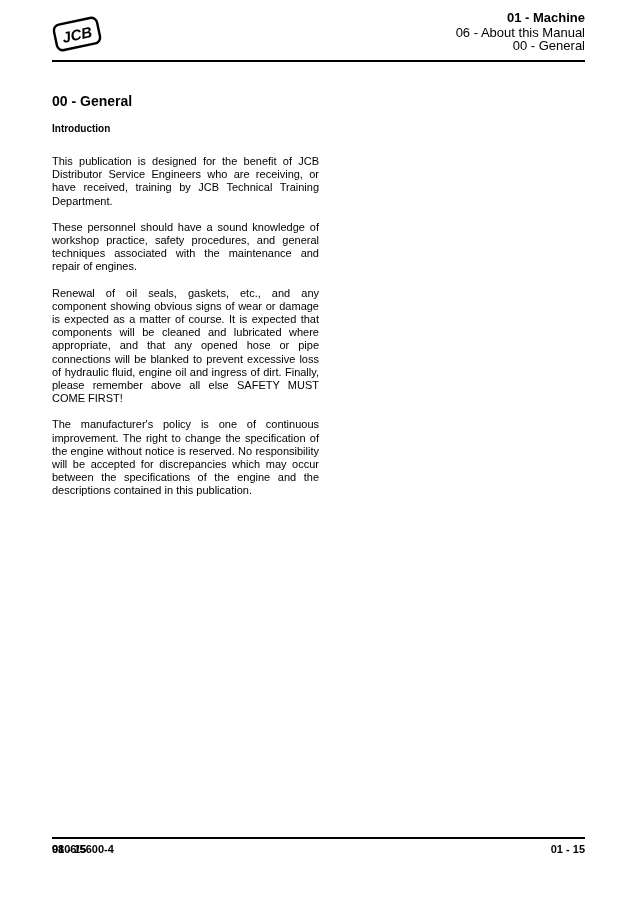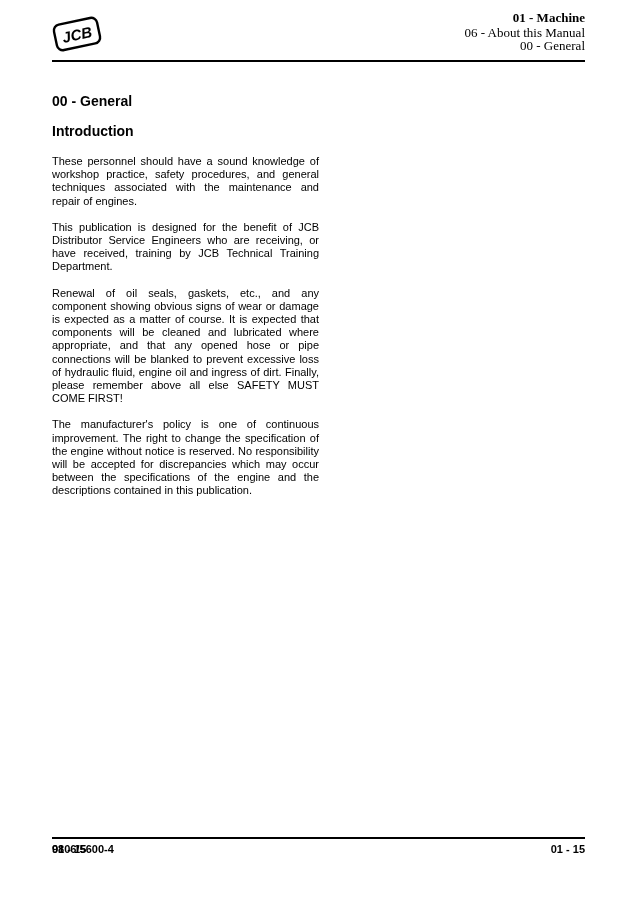--- a/index.html
+++ b/index.html
@@ -8,28 +8,28 @@
     background: #ffffff;
     color: #000000;
     font-family: "Liberation Sans", sans-serif;
     position: relative;
     overflow: hidden;
   }
   .page { position: absolute; inset: 0; }
 
   
   .logo-wrap { position: absolute; left: 50px; top: 13px; width: 54px; height: 42px; }
-  .header-right { position: absolute; top: 10px; right: 52px; text-align: right; font-family: Liberation Serif, serif; }
+  .header-right { position: absolute; top: 10px; right: 52px; text-align: right; }
   .hdr-line1 { font-weight: bold; font-size: 13px; line-height: 16px; }
   .hdr-line2, .hdr-line3 { font-size: 13px; line-height: 13px; }
   .rule-top { position: absolute; left: 52px; right: 52px; top: 60px; height: 2px; background: #000; }
 
   
   .section-title { position: absolute; left: 52px; top: 93px; font-weight: bold; font-size: 14px; }
-  .subsection-title { position: absolute; left: 52px; top: 123px; font-weight: bold; font-size: 14px; }
+  .subsection-title { position: absolute; left: 52px; top: 123px; font-weight: bold; font-size: 10px; }
   .body-col {
     position: absolute; left: 52px; top: 155px; width: 267px;
     font-size: 11px; line-height: 13.2px;
     text-align: justify; text-justify: inter-word;
   }
   .body-col p { margin: 0 0 13px 0; }
 
   
   .rule-bottom { position: absolute; left: 52px; right: 52px; top: 837px; height: 2px; background: #000; }
   .footer-row {
@@ -59,22 +59,22 @@
     <div class="hdr-line2">06 - About this Manual</div>
     <div class="hdr-line3">00 - General</div>
   </div>
 
   <div class="rule-top"></div>
 
   <div class="section-title">00 - General</div>
   <div class="subsection-title">Introduction</div>
 
   <div class="body-col">
+    <p>This publication is designed for the benefit of JCB Distributor Service Engineers who are receiving, or have received, training by JCB Technical Training Department.</p>
     <p>These personnel should have a sound knowledge of workshop practice, safety procedures, and general techniques associated with the maintenance and repair of engines.</p>
-    <p>This publication is designed for the benefit of JCB Distributor Service Engineers who are receiving, or have received, training by JCB Technical Training Department.</p>
     <p>Renewal of oil seals, gaskets, etc., and any component showing obvious signs of wear or damage is expected as a matter of course. It is expected that components will be cleaned and lubricated where appropriate, and that any opened hose or pipe connections will be blanked to prevent excessive loss of hydraulic fluid, engine oil and ingress of dirt. Finally, please remember above all else SAFETY MUST COME FIRST!</p>
     <p>The manufacturer's policy is one of continuous improvement. The right to change the specification of the engine without notice is reserved. No responsibility will be accepted for discrepancies which may occur between the specifications of the engine and the descriptions contained in this publication.</p>
   </div>
 
   <div class="rule-bottom"></div>
   <div class="footer-row">
     <span class="footer-center">9806/5600-4</span>
     <span class="footer-left">01 - 15</span>
     <span class="footer-right">01 - 15</span>
   </div>

